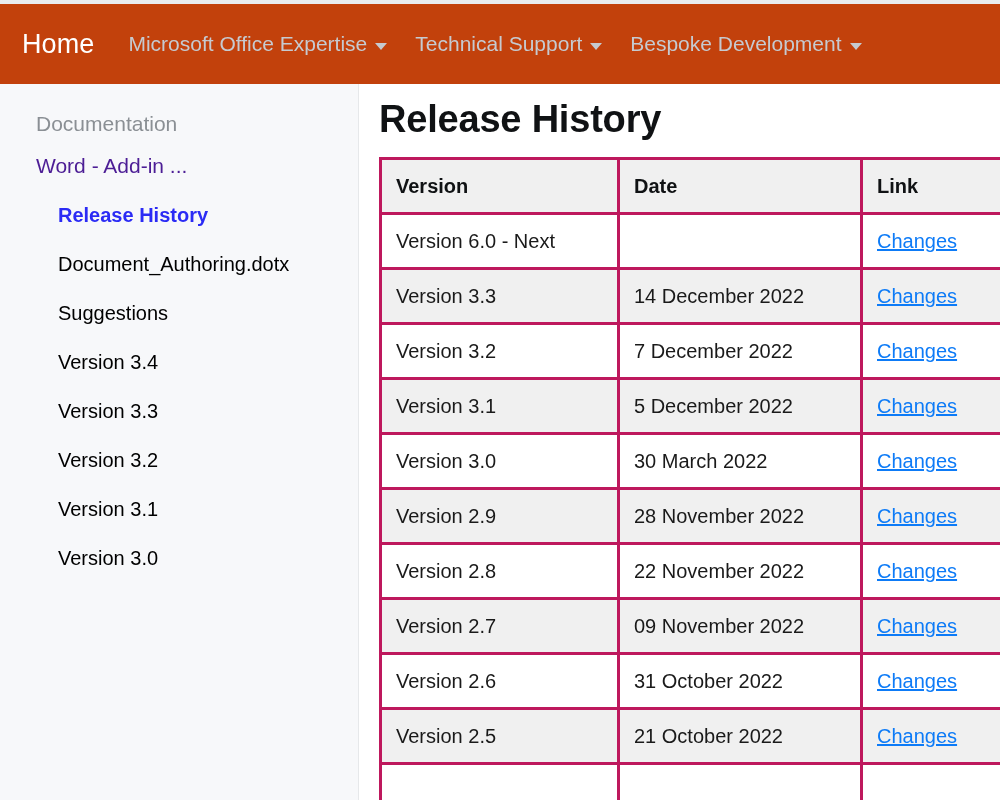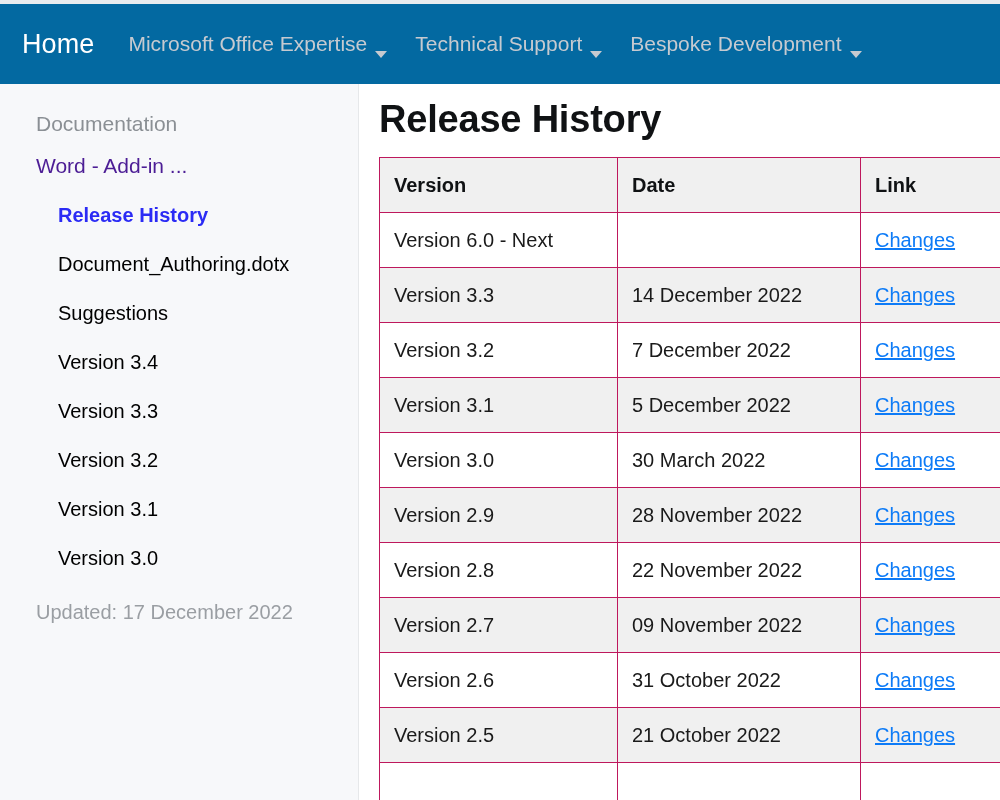--- a/index.html
+++ b/index.html
@@ -16,42 +16,42 @@
   
   .top-strip {
     height: 4px;
     background: #e9ecef;
     width: 100%;
   }
 
   
   .navbar {
     height: 80px;
-    background: #0369a1;
+    background: #c2410c;
     display: flex;
     align-items: center;
     padding: 0 0 0 22px;
     width: 100%;
   }
   .nav-brand {
     color: #ffffff;
     font-size: 27px;
     font-weight: 400;
     letter-spacing: 0.1px;
     margin-right: 34px;
     white-space: nowrap;
     cursor: pointer;
   }
   .nav-item {
     color: #c6cad0;
     font-size: 21px;
     font-weight: 400;
     margin-right: 28px;
     display: flex;
-    align-items: flex-end;
+    align-items: center;
     white-space: nowrap;
     cursor: pointer;
   }
   .nav-item .label { margin-right: 8px; }
   .caret {
     width: 0; height: 0;
     border-left: 6px solid transparent;
     border-right: 6px solid transparent;
     border-top: 7px solid #c6cad0;
     display: inline-block;
@@ -124,21 +124,21 @@
     letter-spacing: -0.2px;
   }
 
   table.rel {
     border-collapse: collapse;
     width: 640px;
     table-layout: fixed;
     font-size: 20px;
   }
   table.rel th, table.rel td {
-    border: 1px solid #be185d;
+    border: 3px solid #be185d;
     padding: 13px 14px;
     text-align: left;
     vertical-align: middle;
     color: #1a1a1a;
     height: 55px;
     overflow: hidden;
     white-space: nowrap;
   }
   table.rel th {
     background: #f0f0f0;
@@ -191,21 +191,20 @@
 
     <div class="side-link active">Release History</div>
     <div class="side-link">Document_Authoring.dotx</div>
     <div class="side-link">Suggestions</div>
     <div class="side-link">Version 3.4</div>
     <div class="side-link">Version 3.3</div>
     <div class="side-link">Version 3.2</div>
     <div class="side-link">Version 3.1</div>
     <div class="side-link">Version 3.0</div>
 
-    <div class="side-updated">Updated: 17 December 2022</div>
   </div>
 
   <div class="main">
     <h1 class="page-title">Release History</h1>
 
     <table class="rel">
       <colgroup>
         <col class="c-version">
         <col class="c-date">
         <col class="c-link">

